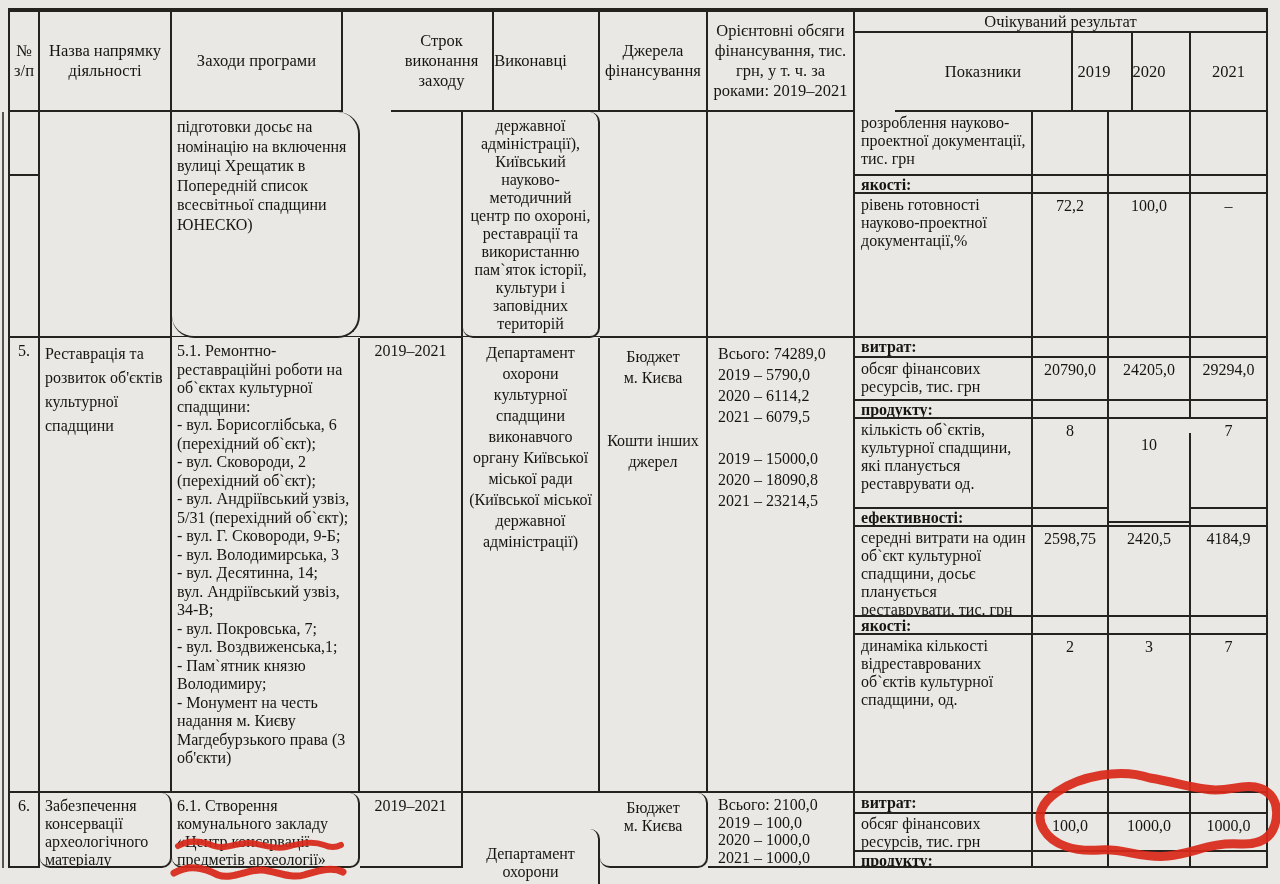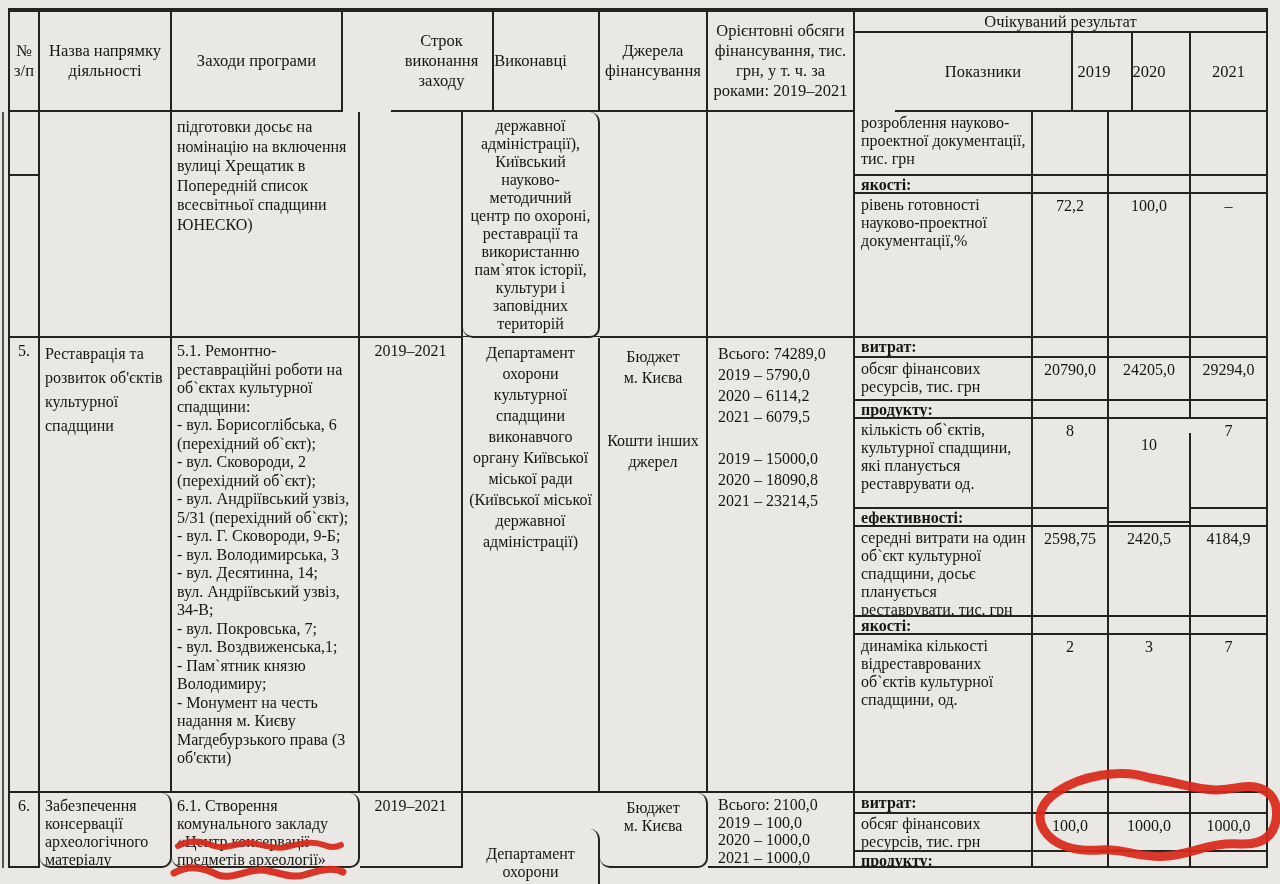--- a/index.html
+++ b/index.html
@@ -35,21 +35,21 @@
   <div class="c hdr" style="left:600px;top:12px;width:108px;height:100px;">Джерела фінансування</div>
   <div class="c hdr" style="left:708px;top:12px;width:147px;height:100px;">Орієнтовні обсяги фінансування, тис. грн, у т. ч. за роками: 2019–2021</div>
   <div class="c hdr" style="left:855px;top:12px;width:413px;height:21px;padding:0;">Очікуваний результат</div>
   <div class="c hdr" style="left:855px;top:33px;width:178px;height:79px;margin-left:40px;">Показники</div>
   <div class="c hdr" style="left:1033px;top:33px;width:76px;height:79px;margin-left:24px;">2019</div>
   <div class="c hdr" style="left:1109px;top:33px;width:82px;height:79px;">2020</div>
   <div class="c hdr" style="left:1191px;top:33px;width:77px;height:79px;">2021</div>
 
   <div class="c" style="left:10px;top:112px;width:30px;height:226px;"></div>
   <div class="c" style="left:40px;top:112px;width:132px;height:226px;"></div>
-  <div class="c" style="left:172px;top:112px;width:188px;height:226px;padding-top:5px;line-height:19.5px;">підготовки досьє на номінацію на включення вулиці Хрещатик в Попередній список всесвітньої спадщини ЮНЕСКО)</div>
+  <div class="c" style="left:172px;top:112px;width:188px;height:226px;padding-top:5px;line-height:19.5px;border-radius:22px;">підготовки досьє на номінацію на включення вулиці Хрещатик в Попередній список всесвітньої спадщини ЮНЕСКО)</div>
   <div class="c ctr" style="left:360px;top:112px;width:103px;height:226px;"></div>
   <div class="c ctr tight" style="left:463px;top:112px;width:137px;height:226px;padding-top:5px;">державної адміністрації), Київський науково-методичний центр по охороні, реставрації та використанню пам`яток історії, культури і заповідних територій</div>
   <div class="c" style="left:600px;top:112px;width:108px;height:226px;"></div>
   <div class="c" style="left:708px;top:112px;width:147px;height:226px;"></div>
 
   <div class="c lab" style="left:855px;top:112px;width:178px;height:64px;">розроблення науково-проектної документації, тис. грн</div>
   <div class="c val" style="left:1033px;top:112px;width:76px;height:64px;"></div>
   <div class="c val" style="left:1109px;top:112px;width:82px;height:64px;"></div>
   <div class="c val" style="left:1191px;top:112px;width:77px;height:64px;"></div>
 

